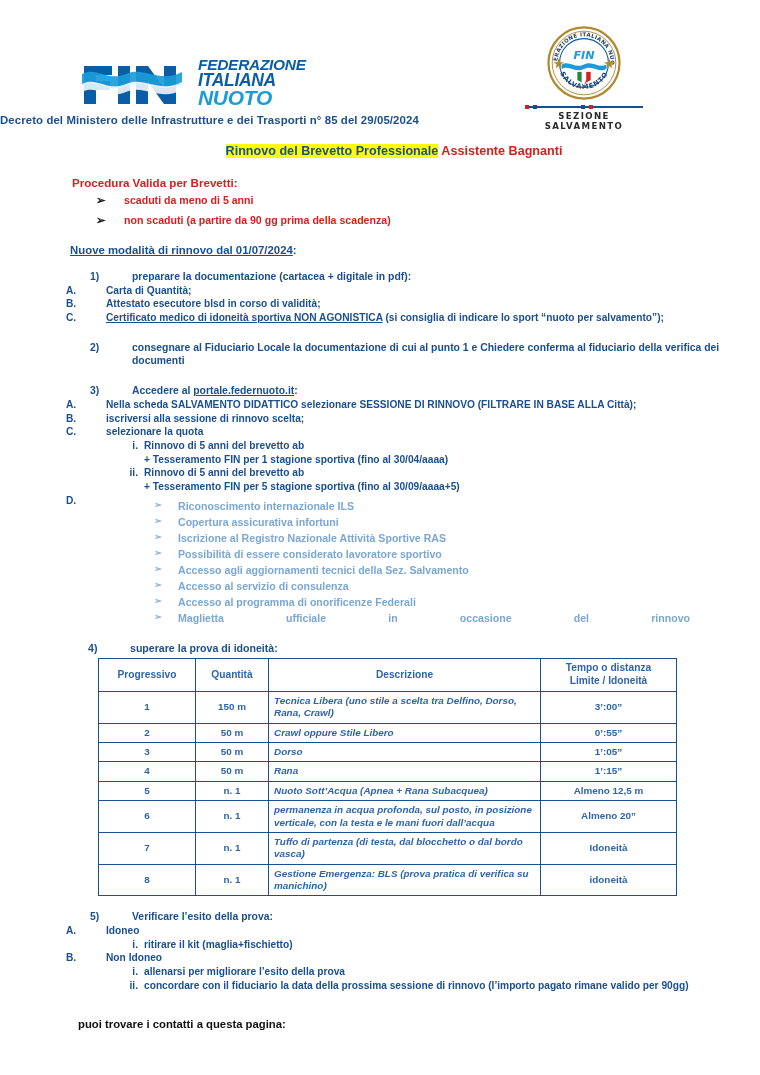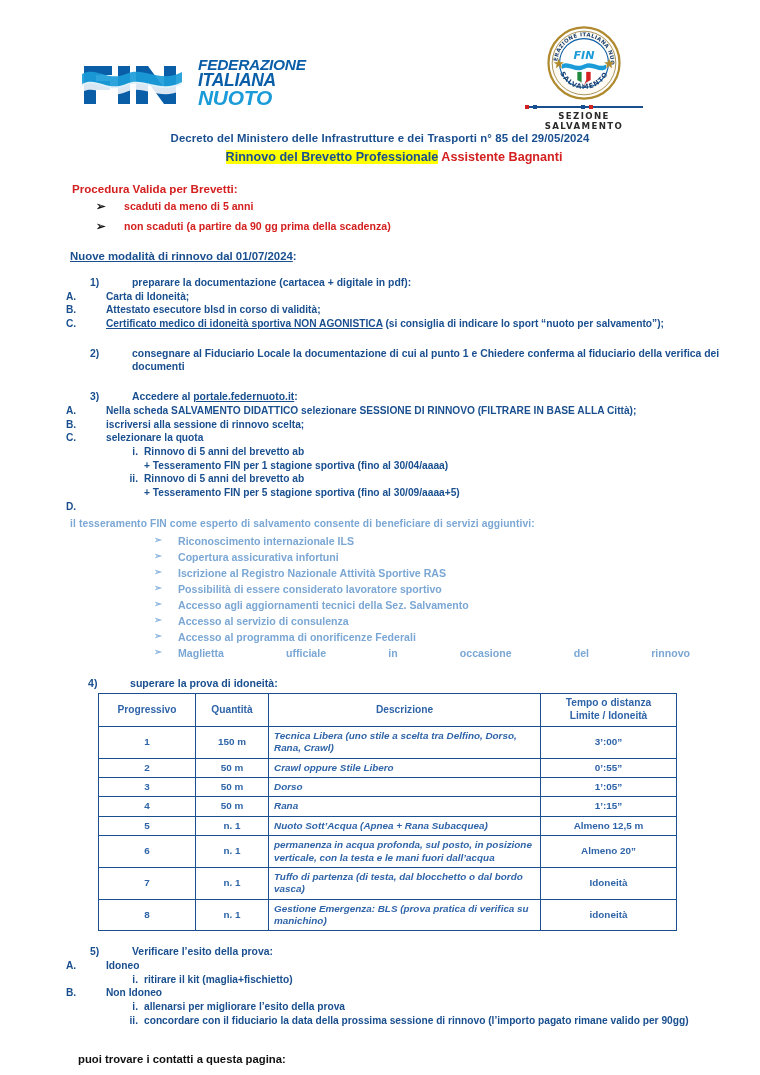--- a/index.html
+++ b/index.html
@@ -81,30 +81,30 @@
   .seal-caption {
     font-size: 8.6px;
     letter-spacing: 1.4px;
     color: #2a2a2a;
     font-weight: bold;
     font-family: "DejaVu Sans", sans-serif;
   }
 
   
   .decree {
-    text-align: center;
+    text-align: left;
     font-size: 11.4px;
     font-weight: bold;
     color: #1a4f8f;
     letter-spacing: 0.1px;
-    margin-top: 20px;
+    margin-top: 2px;
   }
   .title-line {
     text-align: center;
-    margin-top: 6px;
+    margin-top: 18px;
     font-size: 12.6px;
     font-weight: bold;
     padding-left: 28px;
   }
   .hl {
     background: #ffff00;
     color: #1a4f8f;
   }
   .red { color: #d42020; }
 
@@ -337,21 +337,21 @@
   </div>
 
   <div class="numlist">
 
     <div class="num-item">
       <span class="marker">1)</span>
       <span>preparare la documentazione (cartacea + digitale in pdf):</span>
     </div>
     <div class="sub-item">
       <span class="marker">A.</span>
-      <span>Carta di Idoneità;</span>
+      <span>Carta di Quantità;</span>
     </div>
     <div class="sub-item">
       <span class="marker">B.</span>
       <span>Attestato esecutore blsd in corso di validità;</span>
     </div>
     <div class="sub-item">
       <span class="marker">C.</span>
       <u class="plain">Certificato medico di idoneità sportiva NON AGONISTICA</u><span> (si consiglia di indicare lo sport “nuoto per salvamento”);</span>
     </div>
 
@@ -388,21 +388,20 @@
     <div class="sub2-item">
       <span class="marker">ii.</span>
       <span>Rinnovo di 5 anni del brevetto ab</span><br>
       <span>+ Tesseramento FIN per 5 stagione sportiva (fino al 30/09/aaaa+5)</span>
     </div>
     <div class="sub-item">
       <span class="marker">D.</span>
     </div>
   </div>
 
-  <div class="benefit-head">il tesseramento FIN come esperto di salvamento consente di beneficiare di servizi aggiuntivi:</div>
   <div class="benefit-list">
     <div class="benefit-item">
       <span class="arrow">➢</span>
       <span>Riconoscimento internazionale ILS</span>
     </div>
     <div class="benefit-item">
       <span class="arrow">➢</span>
       <span>Copertura assicurativa infortuni</span>
     </div>
     <div class="benefit-item">

